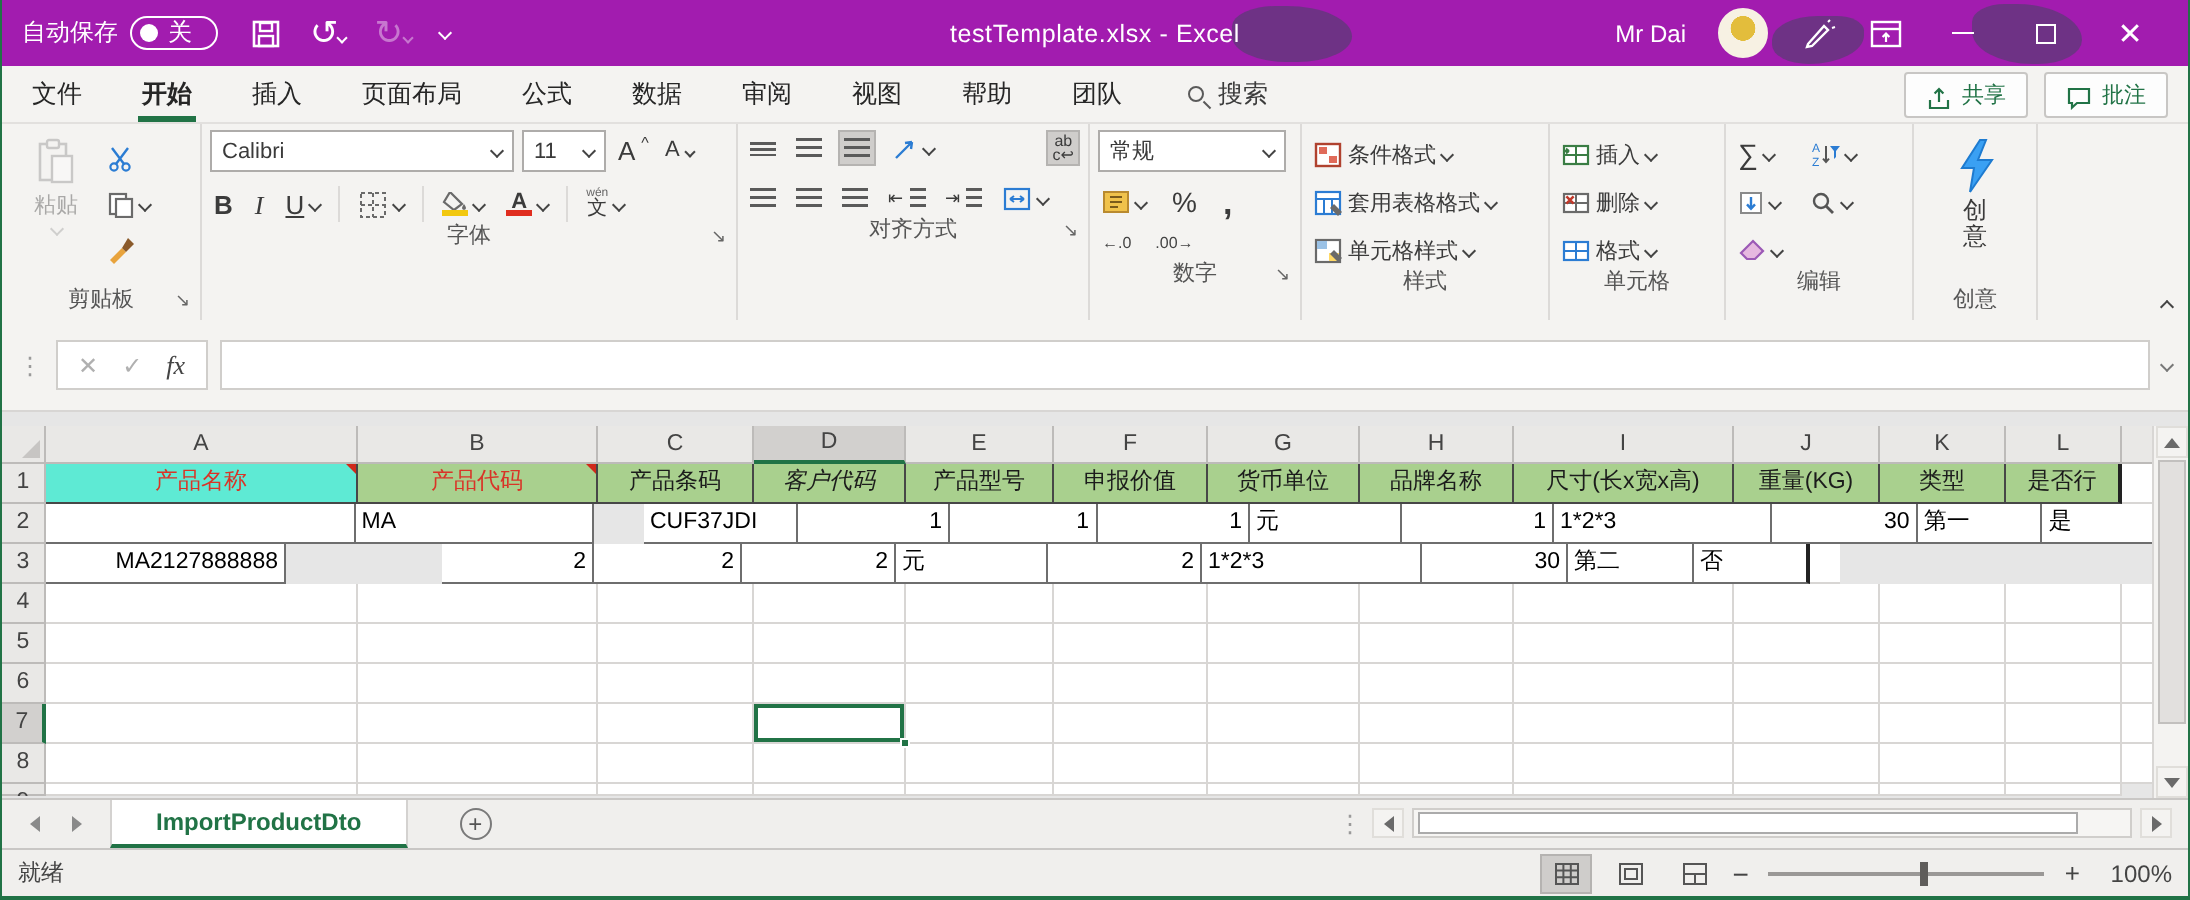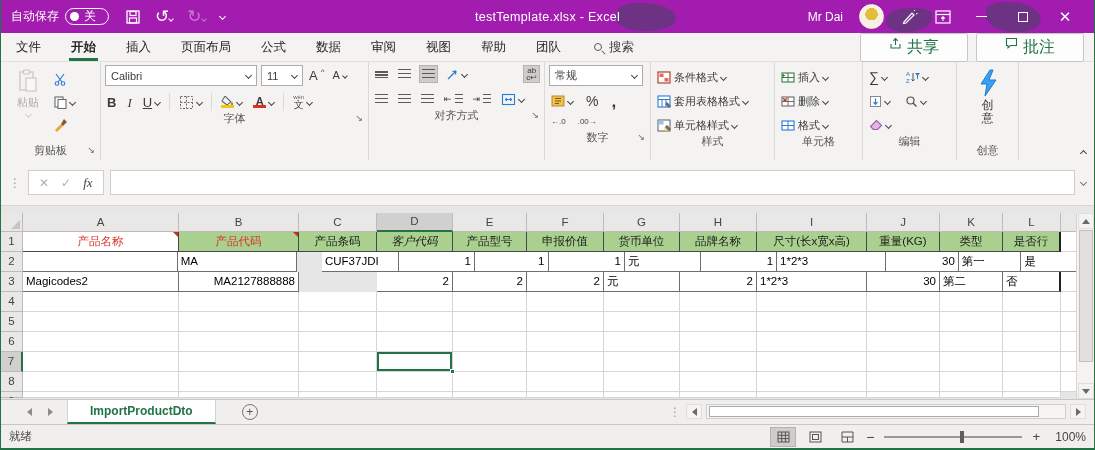--- a/index.html
+++ b/index.html
@@ -25,21 +25,21 @@
   .minline{width:11px;border-top:1.5px solid #fff;}
   
   .tabrow{height:29px;background:#f4f3f1;display:flex;align-items:stretch;font-size:12.5px;color:#262626;border-bottom:1px solid #e2e0de;}
   .rtab{padding:0 15px;display:flex;align-items:center;position:relative;}
   .rtab.active{font-weight:bold;}
   .rtab.active::after{content:"";position:absolute;left:13px;right:13px;bottom:0;border-bottom:3px solid #217346;}
   .searchbox{display:flex;align-items:center;gap:7px;margin-left:18px;color:#3b3b3b;}
   .mag{width:8px;height:8px;border:1.4px solid #5a5a5a;border-radius:50%;position:relative;display:inline-block;}
   .mag::after{content:"";position:absolute;width:5px;border-top:1.4px solid #5a5a5a;transform:rotate(45deg);left:6px;top:8px;}
   .tabrow-right{margin-left:auto;display:flex;align-items:center;gap:8px;padding-right:10px;}
-  .pillbtn{display:flex;align-items:flex-start;gap:5px;border:1px solid #c8c6c4;background:#fdfdfd;border-radius:2px;padding:3px 28px;font-size:16px;color:#217346;}
+  .pillbtn{display:flex;align-items:flex-end;gap:5px;border:1px solid #c8c6c4;background:#fdfdfd;border-radius:2px;padding:3px 10px;font-size:11px;color:#217346;}
   
   .ribbon{height:98px;background:#f4f3f1;display:flex;align-items:stretch;position:relative;font-size:11px;color:#3b3b3b;}
   .grp{display:flex;flex-direction:column;position:relative;border-right:1px solid #dcdad8;padding:3px 4px 0 4px;}
   .grp-body{flex:1;display:flex;align-items:flex-start;}
   .grp-label{height:17px;text-align:center;color:#555;font-size:11px;position:relative;line-height:15px;}
   .launcher{position:absolute;right:1px;bottom:2px;font-size:9px;color:#666;}
   .bigbtn{display:flex;flex-direction:column;align-items:center;width:46px;padding-top:4px;gap:2px;}
   .smallcol{display:flex;flex-direction:column;gap:5px;padding-top:5px;}
   .ibtn{display:flex;align-items:center;gap:3px;height:18px;padding:0 2px;}
   .combo{background:#fff;border:1px solid #aeacaa;height:21px;display:flex;align-items:center;padding:0 5px;justify-content:space-between;}
@@ -77,21 +77,21 @@
   .num{text-align:right;}
   .sliver{background:#fff;border-right:none;}
   .vscroll{position:absolute;top:7px;right:0;width:18px;bottom:0;background:#f4f3f1;border-left:1px solid #d8d6d4;display:flex;flex-direction:column;align-items:center;}
   .sbtn{width:16px;height:16px;display:flex;align-items:center;justify-content:center;background:#f4f3f1;border:1px solid #e0deda;}
   .tri-u{border-left:4px solid transparent;border-right:4px solid transparent;border-bottom:5px solid #6a6a6a;}
   .tri-d{border-left:4px solid transparent;border-right:4px solid transparent;border-top:5px solid #6a6a6a;}
   .tri-l{border-top:4px solid transparent;border-bottom:4px solid transparent;border-right:5px solid #8a8a8a;}
   .tri-r{border-top:4px solid transparent;border-bottom:4px solid transparent;border-left:5px solid #8a8a8a;}
   .vthumb{width:14px;height:132px;background:#e2e0de;border:1px solid #c2c0be;margin-top:1px;}
   
-  .sheetbar{height:25px;background:#f0efed;border-top:1px solid #c9c7c5;display:flex;align-items:stretch;font-size:12px;position:relative;padding-left:12px;}
+  .sheetbar{height:25px;background:#f0efed;border-top:1px solid #c9c7c5;display:flex;align-items:stretch;font-size:12px;position:relative;}
   .navarrows{display:flex;align-items:center;gap:16px;padding:0 14px;}
   .sheettab{background:#fff;border-right:1px solid #d4d2d0;border-left:1px solid #d4d2d0;border-bottom:2px solid #217346;color:#217346;font-weight:bold;display:flex;align-items:center;padding:0 22px;}
   .addsheet{width:16px;height:16px;border:1px solid #7a7a7a;border-radius:50%;color:#555;display:flex;align-items:center;justify-content:center;font-size:12px;align-self:center;margin-left:26px;}
   .hscroll{position:absolute;right:8px;top:4px;display:flex;align-items:center;gap:4px;}
   .htrack{width:360px;height:15px;background:#f6f5f3;border:1px solid #d0cecb;position:relative;}
   .hthumb{position:absolute;left:2px;top:1px;height:11px;width:330px;background:#fff;border:1px solid #ababab;}
   
   .statusbar{height:24px;background:#f0efed;border-top:1px solid #c9c7c5;display:flex;align-items:center;font-size:11.5px;color:#444;padding:0 8px;}
   .sb-right{margin-left:auto;display:flex;align-items:center;gap:6px;}
   .viewbtn{width:26px;height:20px;display:flex;align-items:center;justify-content:center;}
@@ -521,21 +521,21 @@
           <div class="colhead" style="width: 76px;">G</div>
           <div class="colhead" style="width: 77px;">H</div>
           <div class="colhead" style="width: 110px;">I</div>
           <div class="colhead" style="width: 73px;">J</div>
           <div class="colhead" style="width: 63px;">K</div>
           <div class="colhead" style="width: 58px;">L</div>
           <div class="colhead sliver" style="width: 15px; background: rgb(233, 232, 230);"></div>
         </div>
         <div class="grow">
           <div class="rowhead">1</div>
-          <div class="cell tplcell hdrcell" style="width: 156px; background: #ffffff; border-color: rgb(71, 71, 71); color: rgb(217, 52, 39);">产品名称<div class="note"></div></div>
+          <div class="cell tplcell hdrcell" style="width: 156px; background: #5eead4; border-color: rgb(71, 71, 71); color: rgb(217, 52, 39);">产品名称<div class="note"></div></div>
           <div class="cell tplcell hdrcell" style="width: 120px; background: rgb(169, 208, 142); border-color: rgb(71, 71, 71); color: rgb(217, 52, 39);">产品代码<div class="note"></div></div>
           <div class="cell tplcell hdrcell" style="width: 78px; background: rgb(169, 208, 142); border-color: rgb(71, 71, 71); color: rgb(28, 28, 28);">产品条码</div>
           <div class="cell tplcell hdrcell" style="width: 76px; background: rgb(169, 208, 142); border-color: rgb(71, 71, 71); color: rgb(28, 28, 28); font-style: italic;">客户代码</div>
           <div class="cell tplcell hdrcell" style="width: 74px; background: rgb(169, 208, 142); border-color: rgb(71, 71, 71); color: rgb(28, 28, 28);">产品型号</div>
           <div class="cell tplcell hdrcell" style="width: 77px; background: rgb(169, 208, 142); border-color: rgb(71, 71, 71); color: rgb(28, 28, 28);">申报价值</div>
           <div class="cell tplcell hdrcell" style="width: 76px; background: rgb(169, 208, 142); border-color: rgb(71, 71, 71); color: rgb(28, 28, 28);">货币单位</div>
           <div class="cell tplcell hdrcell" style="width: 77px; background: rgb(169, 208, 142); border-color: rgb(71, 71, 71); color: rgb(28, 28, 28);">品牌名称</div>
           <div class="cell tplcell hdrcell" style="width: 110px; background: rgb(169, 208, 142); border-color: rgb(71, 71, 71); color: rgb(28, 28, 28);">尺寸(长x宽x高)</div>
           <div class="cell tplcell hdrcell" style="width: 73px; background: rgb(169, 208, 142); border-color: rgb(71, 71, 71); color: rgb(28, 28, 28);">重量(KG)</div>
           <div class="cell tplcell hdrcell" style="width: 63px; background: rgb(169, 208, 142); border-color: rgb(71, 71, 71); color: rgb(28, 28, 28);">类型</div>
@@ -553,21 +553,20 @@
           <div class="cell tplcell" style="width: 76px; border-color: rgb(110, 110, 110);">元</div>
           <div class="cell tplcell num" style="width: 77px; border-color: rgb(110, 110, 110);">1</div>
           <div class="cell tplcell" style="width: 110px; border-color: rgb(110, 110, 110);">1*2*3</div>
           <div class="cell tplcell num" style="width: 73px; border-color: rgb(110, 110, 110);">30</div>
           <div class="cell tplcell" style="width: 63px; border-color: rgb(110, 110, 110);">第一</div>
           <div class="cell tplcell" style="width: 58px; border-color: rgb(110, 110, 110) rgb(34, 34, 34) rgb(110, 110, 110) rgb(110, 110, 110); border-right-width: 2px; border-right-style: solid;">是</div>
           <div class="cell sliver" style="width: 15px;"></div>
         </div>
         <div class="grow">
           <div class="rowhead">3</div>
-          <div class="cell tplcell" style="width: 156px; border-color: rgb(110, 110, 110);">Magicodes2</div>
           <div class="cell tplcell" style="width: 120px; border-color: rgb(110, 110, 110); text-align: right;">MA2127888888</div>
           <div class="cell tplcell" style="width: 78px; border-color: rgb(110, 110, 110); margin-top: 42px;">CUF37JDI2</div>
           <div class="cell tplcell num" style="width: 76px; border-color: rgb(110, 110, 110);">2</div>
           <div class="cell tplcell num" style="width: 74px; border-color: rgb(110, 110, 110);">2</div>
           <div class="cell tplcell num" style="width: 77px; border-color: rgb(110, 110, 110);">2</div>
           <div class="cell tplcell" style="width: 76px; border-color: rgb(110, 110, 110);">元</div>
           <div class="cell tplcell num" style="width: 77px; border-color: rgb(110, 110, 110);">2</div>
           <div class="cell tplcell" style="width: 110px; border-color: rgb(110, 110, 110);">1*2*3</div>
           <div class="cell tplcell num" style="width: 73px; border-color: rgb(110, 110, 110);">30</div>
           <div class="cell tplcell" style="width: 63px; border-color: rgb(110, 110, 110);">第二</div>

